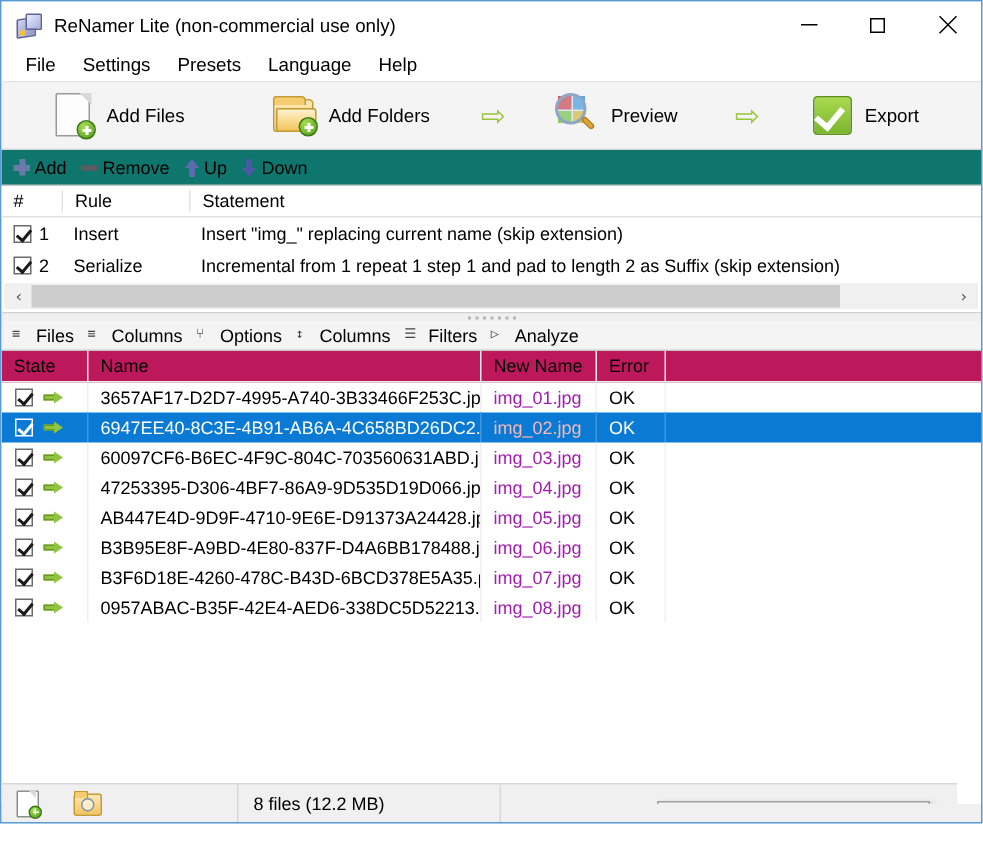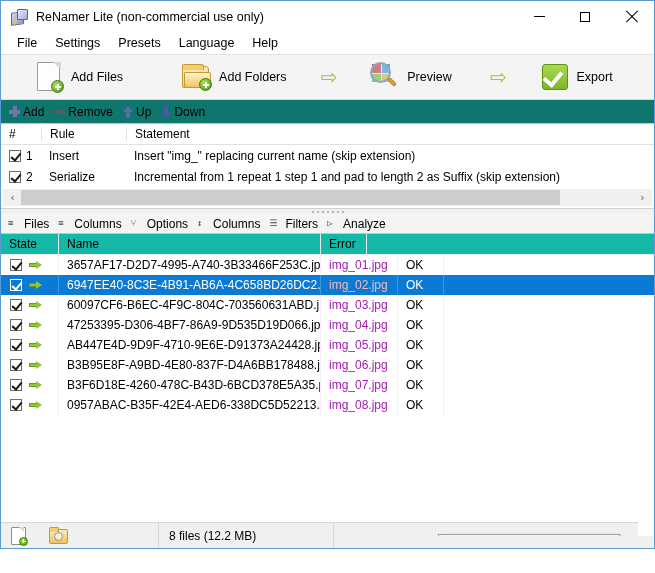--- a/index.html
+++ b/index.html
@@ -399,21 +399,21 @@
     background: #ffffff;
     height: 302px;
     overflow: hidden;
   }
   .files-head {
     display: flex;
     height: 20px;
     align-items: center;
     font-size: 12px;
     border-bottom: 1px solid #eaeaea;
-    background: #14b8a6;
+    background: #be185d;
   }
   .files-head .hcol {
     box-sizing: border-box;
     padding-left: 8px;
     height: 20px;
     line-height: 20px;
     border-right: 1px solid #eaeaea;
     white-space: nowrap;
     overflow: hidden;
   }
@@ -712,20 +712,21 @@
     <div class="tab">
       <span class="tab-ic">▷</span>
       <span class="t-lbl">Analyze</span>
     </div>
   </div>
 
   <div class="files-panel">
     <div class="files-head">
       <div class="hcol c-state">State</div>
       <div class="hcol c-name">Name</div>
+      <div class="hcol c-new">New Name</div>
       <div class="hcol c-err">Error</div>
       <div class="hcol c-rest"></div>
     </div>
 
     <div class="file-row">
       <div class="fcol c-state">
         <span class="chk checked"></span>
         <span class="arrow-green">
             <span class="shaft"></span>
             <span class="head"></span>

